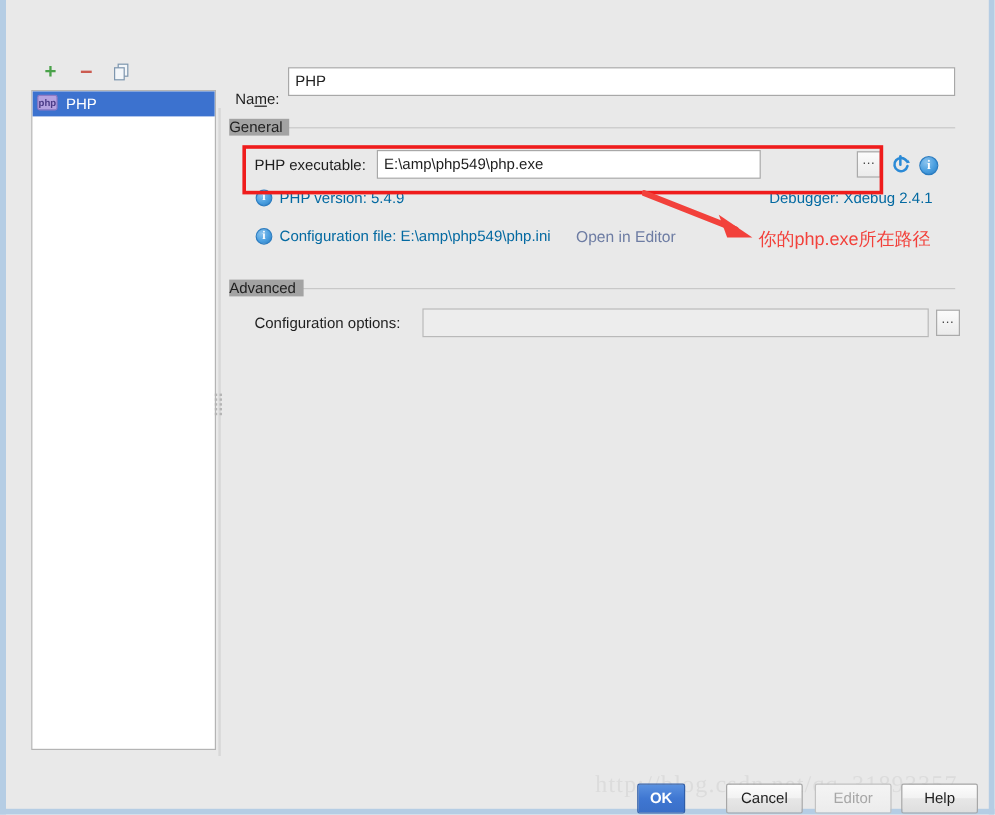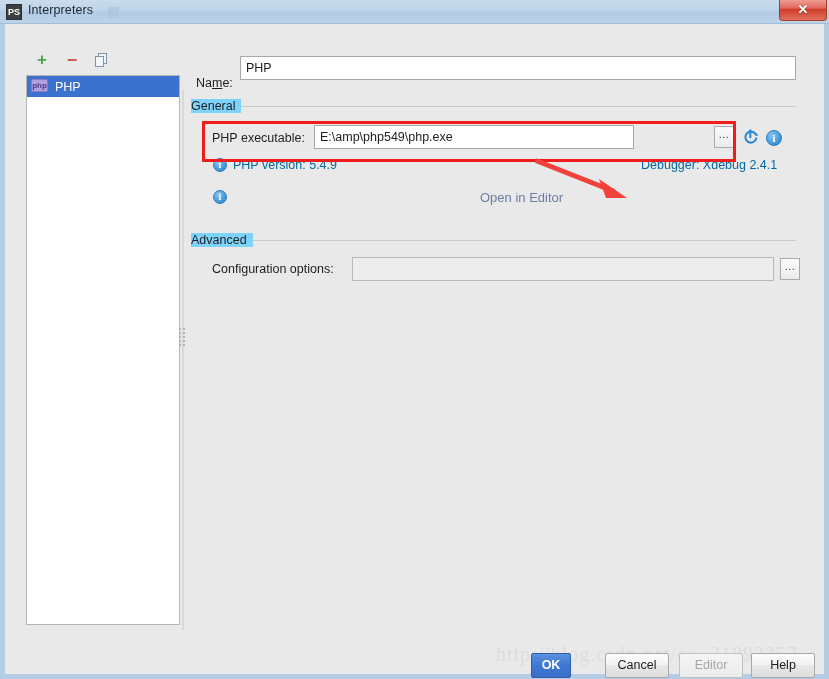--- a/index.html
+++ b/index.html
@@ -193,21 +193,21 @@
     font-size: 11px;
     color: #444;
     line-height: 14px;
     letter-spacing: .5px;
   }
 
   .sect-title {
     position: absolute;
     font-size: 12.5px;
     color: #1e1e1e;
-    background: #7dd3fc;
+    background: #a3a3a3;
     padding-right: 6px;
     z-index: 2;
   }
   .sect-rule {
     position: absolute;
     height: 1px;
     background: #c8c8c8;
   }
 
   .info-icon {
@@ -309,26 +309,20 @@
     font-family: "Liberation Serif", serif;
     pointer-events: none;
   }
 </style>
 </head>
 <body>
 
 <div id="app">
   <div class="win-frame"></div>
 
-  <div class="titlebar">
-    <div class="title-icon">PS</div>
-    <div class="title-text">Interpreters</div>
-    <div class="title-ghost"></div>
-    <div class="close-btn">✕</div>
-  </div>
 
   <div class="toolbar">
     <div class="tb-btn tb-add">+</div>
     <div class="tb-btn tb-del">−</div>
     <div class="tb-btn tb-copy">
       <svg width="16" height="16" viewBox="0 0 16 16">
         <rect x="4.5" y="1.5" width="8" height="10" fill="#f3f6f9" stroke="#7d96ae"></rect>
         <rect x="1.5" y="4.5" width="8" height="10" fill="#f3f6f9" stroke="#7d96ae"></rect>
       </svg>
     </div>
@@ -372,36 +366,38 @@
       <path d="M14.6 4.0 L13.0 7.0 L16.3 6.6 Z" fill="#2b8ad6"></path>
     </svg>
   </div>
   <div class="bigger-info" style="left:766px; top:130px;">i</div>
 
   <div class="info-icon" style="left:213px; top:158px;">i</div>
   <div class="statictext" style="left:233px; top:158px;">PHP version: 5.4.9</div>
   <div class="statictext" style="left:641px; top:158px;">Debugger: Xdebug 2.4.1</div>
 
   <div class="info-icon" style="left:213px; top:190px;">i</div>
+  <div class="statictext" style="left:233px; top:190px;">Configuration file: E:\amp\php549\php.ini</div>
   <div class="link" style="left:480px; top:190px;">Open in Editor</div>
 
   <div class="sect-title" style="left:191px; top:233px;">Advanced</div>
   <div class="sect-rule" style="left:246px; top:240px; width:550px;"></div>
 
   <div class="label" style="left:212px; top:262px;">Configuration options:</div>
   <div class="textfield disabled" style="left:352px; top:257px; width:422px;"></div>
   <div class="browse-btn" style="left:780px; top:258px;">...</div>
 
   <div class="anno-rect" style="left:202px; top:121px; width:534px; height:41px;"></div>
   <div class="anno-arrow" style="left:535px; top:158px;">
     <svg width="110" height="50" viewBox="0 0 110 50">
       <path d="M2 3 L78 33" stroke="#f2413b" stroke-width="5" stroke-linecap="round"></path>
       <path d="M92 40 L64 21 L71 40 Z" fill="#f2413b"></path>
     </svg>
   </div>
+  <div class="anno-text" style="left:632px; top:190px;">你的php.exe所在路径</div>
 
   <div class="watermark">http://blog.csdn.net/qq_31893357</div>
 
   <div class="btn default" style="left:531px; top:653px; width:40px;">OK</div>
   <div class="btn" style="left:605px; top:653px; width:64px;">Cancel</div>
   <div class="btn disabled" style="left:679px; top:653px; width:64px;">Editor</div>
   <div class="btn" style="left:751px; top:653px; width:64px;">Help</div>
 </div>
 
 </body></html>

